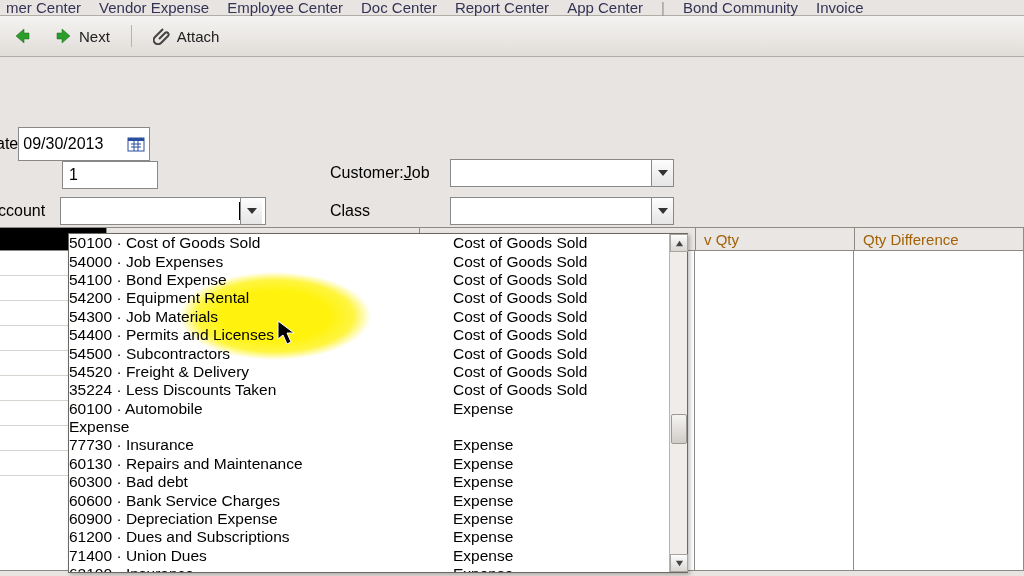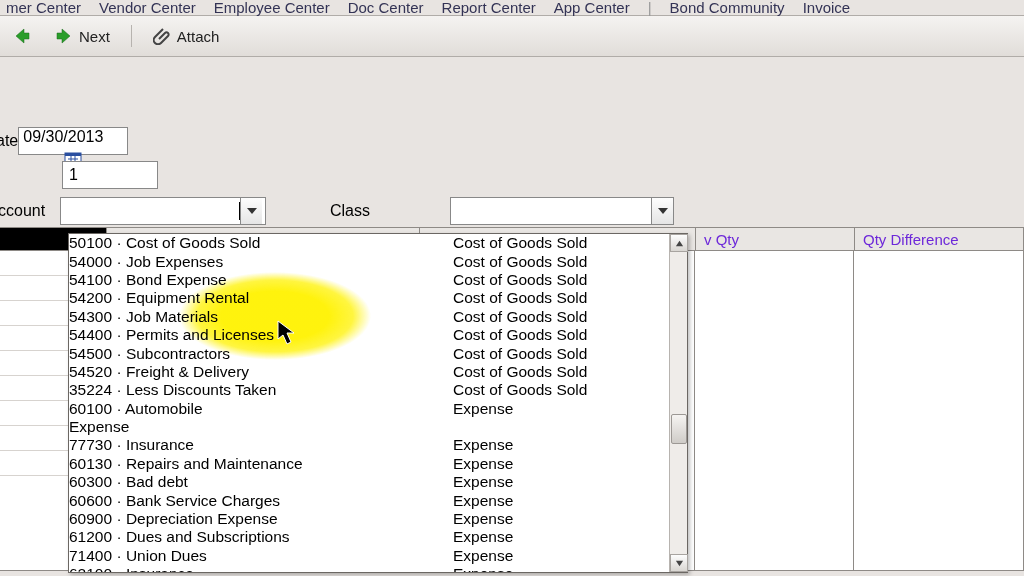--- a/index.html
+++ b/index.html
@@ -7,21 +7,21 @@
   .menubar { display: flex; align-items: center; height: 16px; padding: 0 6px; background: #e8e4e1; font-size: 15px; color: #335; gap: 18px; white-space: nowrap; border-bottom: 1px solid #b0aca8; }
   .menubar span { cursor: default; }
   .toolbar { display: flex; align-items: center; height: 30px; padding: 20px 6px; gap: 10px; border-bottom: 1px solid #b0aca8; background: linear-gradient(#f5f3f1,#e1ddd9); }
   .tb-btn { display: inline-flex; align-items: center; gap: 6px; padding: 2px 6px; border: 1px solid transparent; border-radius: 3px; font-size: 15px; color: #222; }
   .tb-sep { width:1px; height:22px; background:#b7b3af; margin:0 4px; }
   .tb-icon { display:inline-block; width:18px; height:18px; }
   .arrow-green { fill:#2a9d2a; stroke:#1c6b1c; stroke-width:0.5; }
   .clip { fill:none; stroke:#444; stroke-width:2; }
 
   .workspace { position: relative; background:#e8e4e1; height:530px; }
-  .date-box { display:inline-flex; align-items:center; border:1px solid #888; background:#fff; height:28px; padding:0 4px; gap:4px;flex-direction:column; }
+  .date-box { display:inline-flex; align-items:center; border:1px solid #888; background:#fff; height:28px; padding:16px 4px; gap:4px; }
   .date-box input { border:none; outline:none; font: inherit; width:100px; }
   .cal-icon { width:18px; height:18px; }
 
   .num-box { border:1px solid #888; background:#fff; height:28px; width:96px; padding:0 6px; font:inherit; }
 
   .combo { display:inline-flex; align-items:center; border:1px solid #888; background:#fff; height:28px; }
   .combo input { border:none; outline:none; font:inherit; height:100%; padding:0 6px; }
   .combo .dd { width:22px; height:100%; border-left:1px solid #888; background:linear-gradient(#fdfdfd,#e5e5e5); display:flex; align-items:center; justify-content:center; }
   .combo .dd svg { width:10px; height:10px; fill:#333; }
   .pair { display:flex; align-items:center; position:absolute; }
@@ -32,21 +32,21 @@
   
   #p-customer { left:330px; top:102px; }
   #p-class    { left:330px; top:140px; }
   #p-account  { left:-2px; top:140px; }
   #p-date     { left:-4px;  top:70px; }
   #p-refno    { left:62px;  top:104px; }
 
   
   .grid { position:absolute; left:-80px; top:170px; width:1104px; }
   .grid-header { display:flex; height:24px; background:#e9e6e3; border:1px solid #8e8a86; }
-  .gh { border-right:1px solid #8e8a86; padding:2px 8px; font-size:15px; color:#6d28d9; display:flex; align-items:center; }
+  .gh { border-right:1px solid #8e8a86; padding:2px 8px; font-size:15px; color:#a16207; display:flex; align-items:center; }
   .gh.sel { background:#000; color:#fff; }
   .gh1{ width:186px; } .gh2{ width:313px; } .gh3{ width:276px; } .gh4{ width:159px; } .gh5{ flex:1; border-right:none; }
   .grid-body { display:flex; }
   .gcol { border-right:1px solid #8e8a86; border-bottom:1px solid #8e8a86; min-height:320px; font-size:15px; }
   .gcol:first-child { border-left:1px solid #8e8a86; background:#fff; }
   .gcol .cell { padding:2px 8px; border-bottom:1px solid #d7d3cf; height:25px; display:flex; align-items:center; white-space:nowrap; overflow:hidden; }
   .gc1{ width:186px; background:#fff; } .gc2{ width:313px;background:#fff;} .gc3{width:276px;background:#fff;} .gc4{width:159px;background:#fff;} .gc5{flex:1;background:#fff;}
 
   
   .dropdown { position:absolute; left:68px; top:176px; width:620px; height:340px; background:#fff; border:1px solid #6b6763; box-shadow:2px 2px 4px rgba(0,0,0,.25); z-index:50; }
@@ -75,21 +75,21 @@
   .caret { display:inline-block; width:1px; height:18px; background:#000; margin-left:2px; vertical-align:middle; }
 
   
   .ul { text-decoration: underline; }
 </style>
 </head>
 <body>
 
 <div class="menubar" id="menubar">
     <span>mer Center</span>
-    <span>Vendor Center</span>
+    <span>Vendor Expense</span>
     <span>Employee Center</span>
     <span>Doc Center</span>
     <span>Report Center</span>
     <span>App Center</span>
     <span style="color: rgb(153, 153, 153);">|</span>
     <span>Bond Community</span>
     <span>Invoice</span>
   </div>
 
 <div class="toolbar">
@@ -135,20 +135,33 @@
             <line x1="11" y1="6" x2="11" y2="16" stroke="#2a4fa0"></line>
           </svg>
       </span>
     </span>
   </div>
 
   <div class="pair" id="p-refno">
     <input class="num-box" value="1" style="">
   </div>
 
+  <div class="pair" id="p-customer">
+    <span class="lbl2">
+      <span>Customer:</span><span class="ul">J</span><span>ob</span>
+    </span>
+    <span class="combo cls">
+      <input value="" style="">
+      <span class="dd">
+          <svg viewBox="0 0 10 10">
+            <polygon points="0,2 10,2 5,8"></polygon>
+          </svg>
+        </span>
+    </span>
+  </div>
 
   <div class="pair" id="p-class">
     <span class="lbl2">Class</span>
     <span class="combo cls">
       <input value="" style="">
       <span class="dd">
           <svg viewBox="0 0 10 10">
             <polygon points="0,2 10,2 5,8"></polygon>
           </svg>
         </span>

